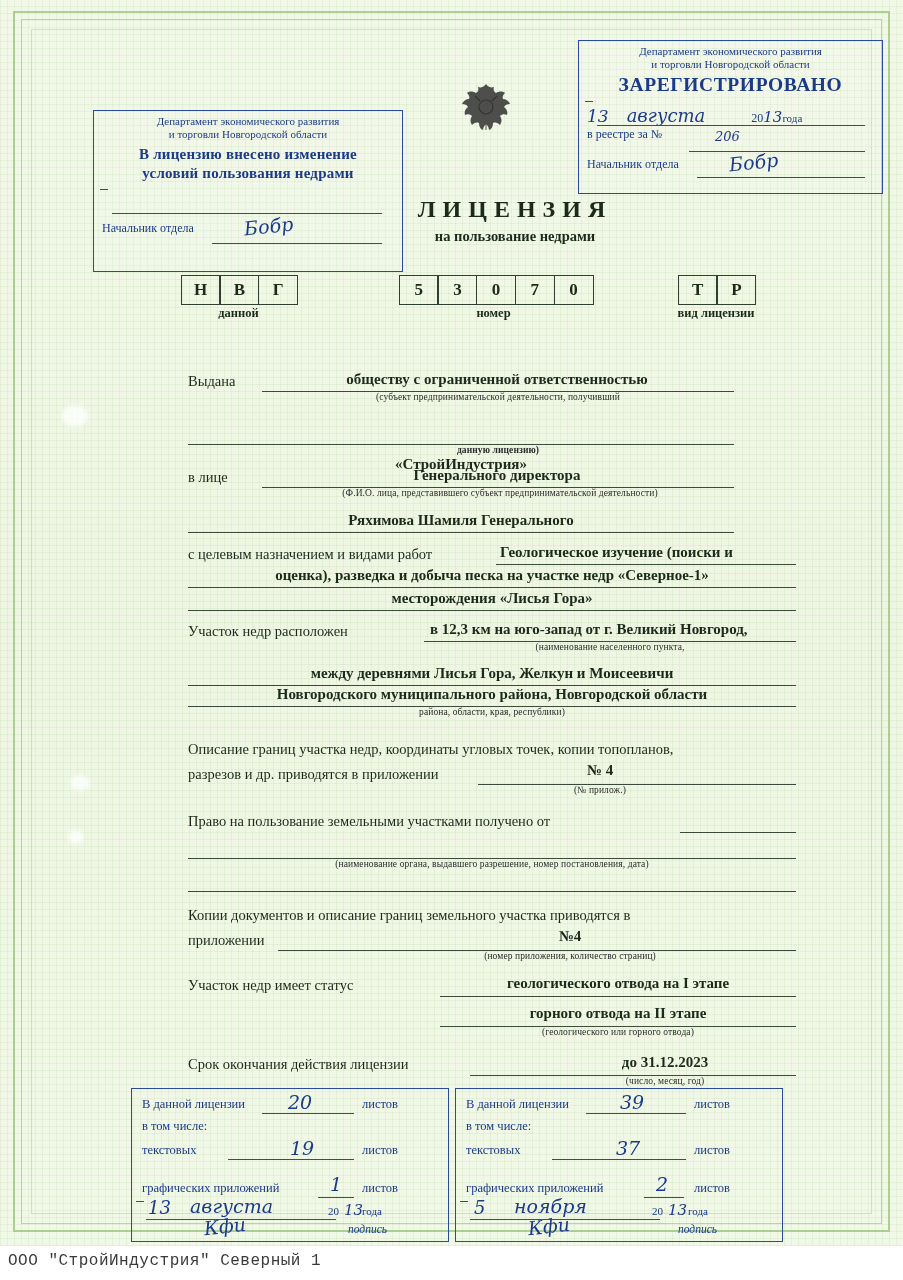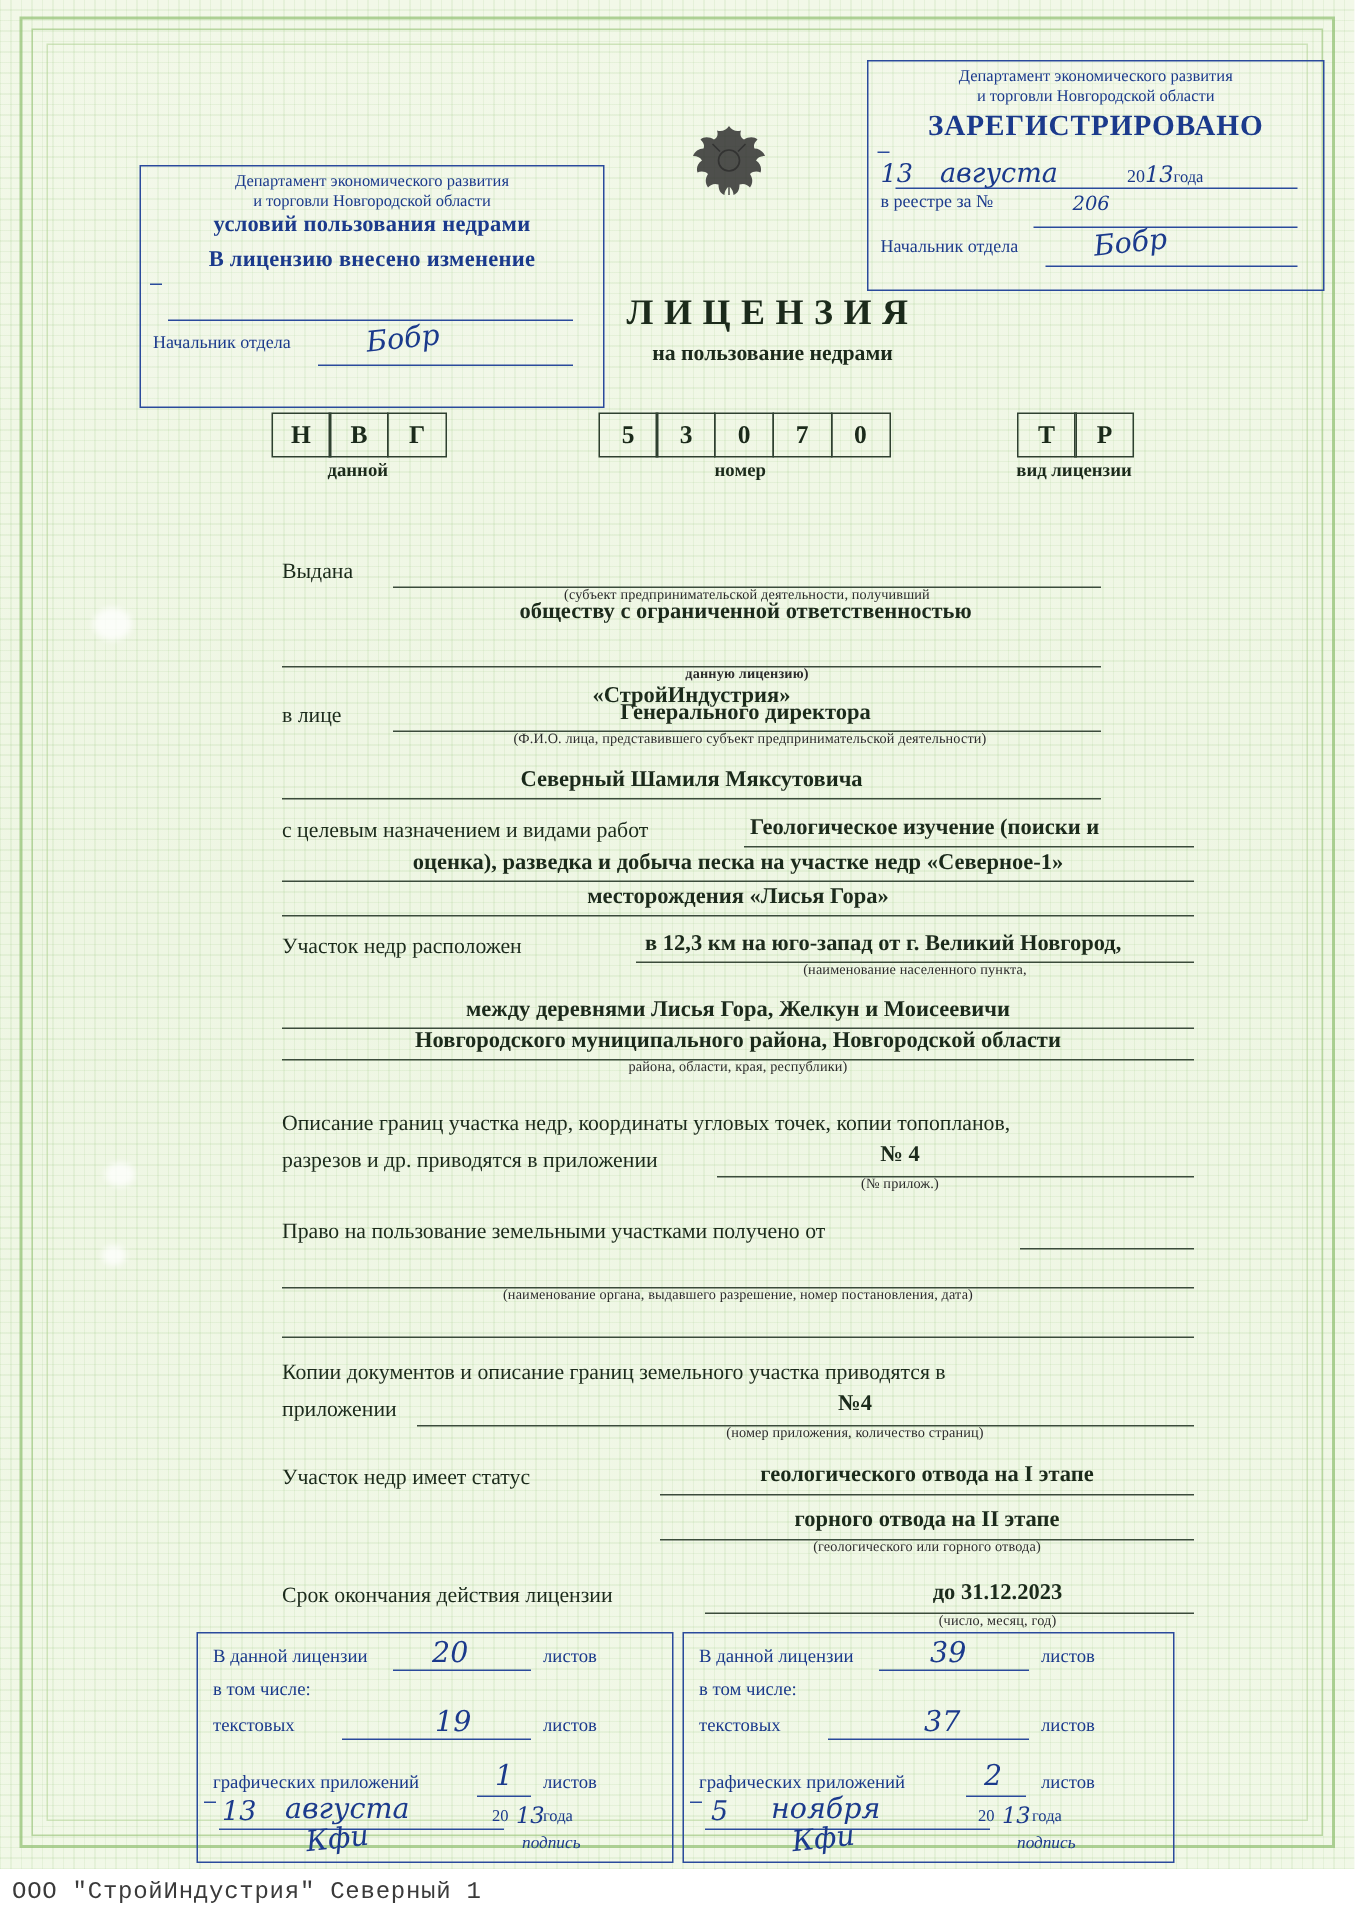--- a/index.html
+++ b/index.html
@@ -259,22 +259,22 @@
   <div class="abs" style="left:110px;top:110px;width:176px;border-bottom:1px solid #2a4a9c;"></div>
 
   <div class="abs" style="left:8px;top:116px;font-size:12px;">Начальник отдела</div>
   <div class="abs sig" style="left:150px;top:110px;font-size:19px;">Бобр</div>
   <div class="abs" style="left:118px;top:136px;width:168px;border-bottom:1px solid #2a4a9c;"></div>
 </div>
 
 <div class="stamp" id="stamp-amendment">
   <div class="stamp-head">Департамент экономического развития</div>
   <div class="stamp-head" style="padding-top:0">и торговли Новгородской области</div>
+  <div class="stamp-title big" style="margin-top:4px;">В лицензию внесено изменение</div>
   <div class="stamp-title big">условий пользования недрами</div>
-  <div class="stamp-title big" style="margin-top:4px;">В лицензию внесено изменение</div>
 
   <div class="abs" style="left:6px;top:78px;width:8px;border-bottom:1px solid #2a4a9c;"></div>
   <div class="abs" style="left:18px;top:102px;width:270px;border-bottom:1px solid #2a4a9c;"></div>
 
   <div class="abs" style="left:8px;top:110px;font-size:12px;">Начальник отдела</div>
   <div class="abs sig" style="left:150px;top:104px;font-size:19px;">Бобр</div>
   <div class="abs" style="left:118px;top:132px;width:170px;border-bottom:1px solid #2a4a9c;"></div>
 </div>
 
 <div id="doc-title">ЛИЦЕНЗИЯ</div>
@@ -296,34 +296,34 @@
 </div>
 <div class="caption" style="left:400px;top:306px;width:187px;">номер</div>
 
 <div class="boxrow" style="left:679px;top:275px;">
   <div class="cell">Т</div>
   <div class="cell">Р</div>
 </div>
 <div class="caption" style="left:640px;top:306px;width:152px;">вид лицензии</div>
 
 <div class="label" style="left:188px;top:373px;">Выдана</div>
-<div class="value" style="left:262px;top:371px;width:470px;margin-top:29px;">обществу с ограниченной ответственностью</div>
+<div class="value" style="left:262px;top:371px;width:470px;">обществу с ограниченной ответственностью</div>
 <div class="line" style="left:262px;top:391px;width:472px;"></div>
 <div class="hint tiny" style="left:262px;top:392px;width:472px;">(субъект предпринимательской деятельности, получивший</div>
 
 <div class="value" style="left:188px;top:424px;width:546px;margin-top:32px;">«СтройИндустрия»</div>
 <div class="line" style="left:188px;top:444px;width:546px;"></div>
 <div class="hint tiny" style="left:262px;top:445px;width:472px;font-weight:bold;">данную лицензию)</div>
 
 <div class="label" style="left:188px;top:469px;">в лице</div>
 <div class="value" style="left:262px;top:467px;width:470px;">Генерального директора</div>
 <div class="line" style="left:262px;top:487px;width:472px;"></div>
 <div class="hint tiny" style="left:250px;top:488px;width:500px;">(Ф.И.О. лица, представившего субъект предпринимательской деятельности)</div>
 
-<div class="value" style="left:188px;top:512px;width:546px;">Северный Шамиля Мяксутовича</div>
+<div class="value" style="left:188px;top:512px;width:546px;">Ряхимова Шамиля Генерального</div>
 <div class="line" style="left:188px;top:532px;width:546px;"></div>
 
 <div class="label" style="left:188px;top:546px;">с целевым назначением и видами работ</div>
 <div class="value-left" style="left:500px;top:544px;">Геологическое изучение (поиски и</div>
 <div class="line" style="left:496px;top:564px;width:300px;"></div>
 
 <div class="value" style="left:188px;top:567px;width:608px;">оценка), разведка и добыча песка на участке недр «Северное-1»</div>
 <div class="line" style="left:188px;top:587px;width:608px;"></div>
 
 <div class="value" style="left:188px;top:590px;width:608px;">месторождения «Лисья Гора»</div>

